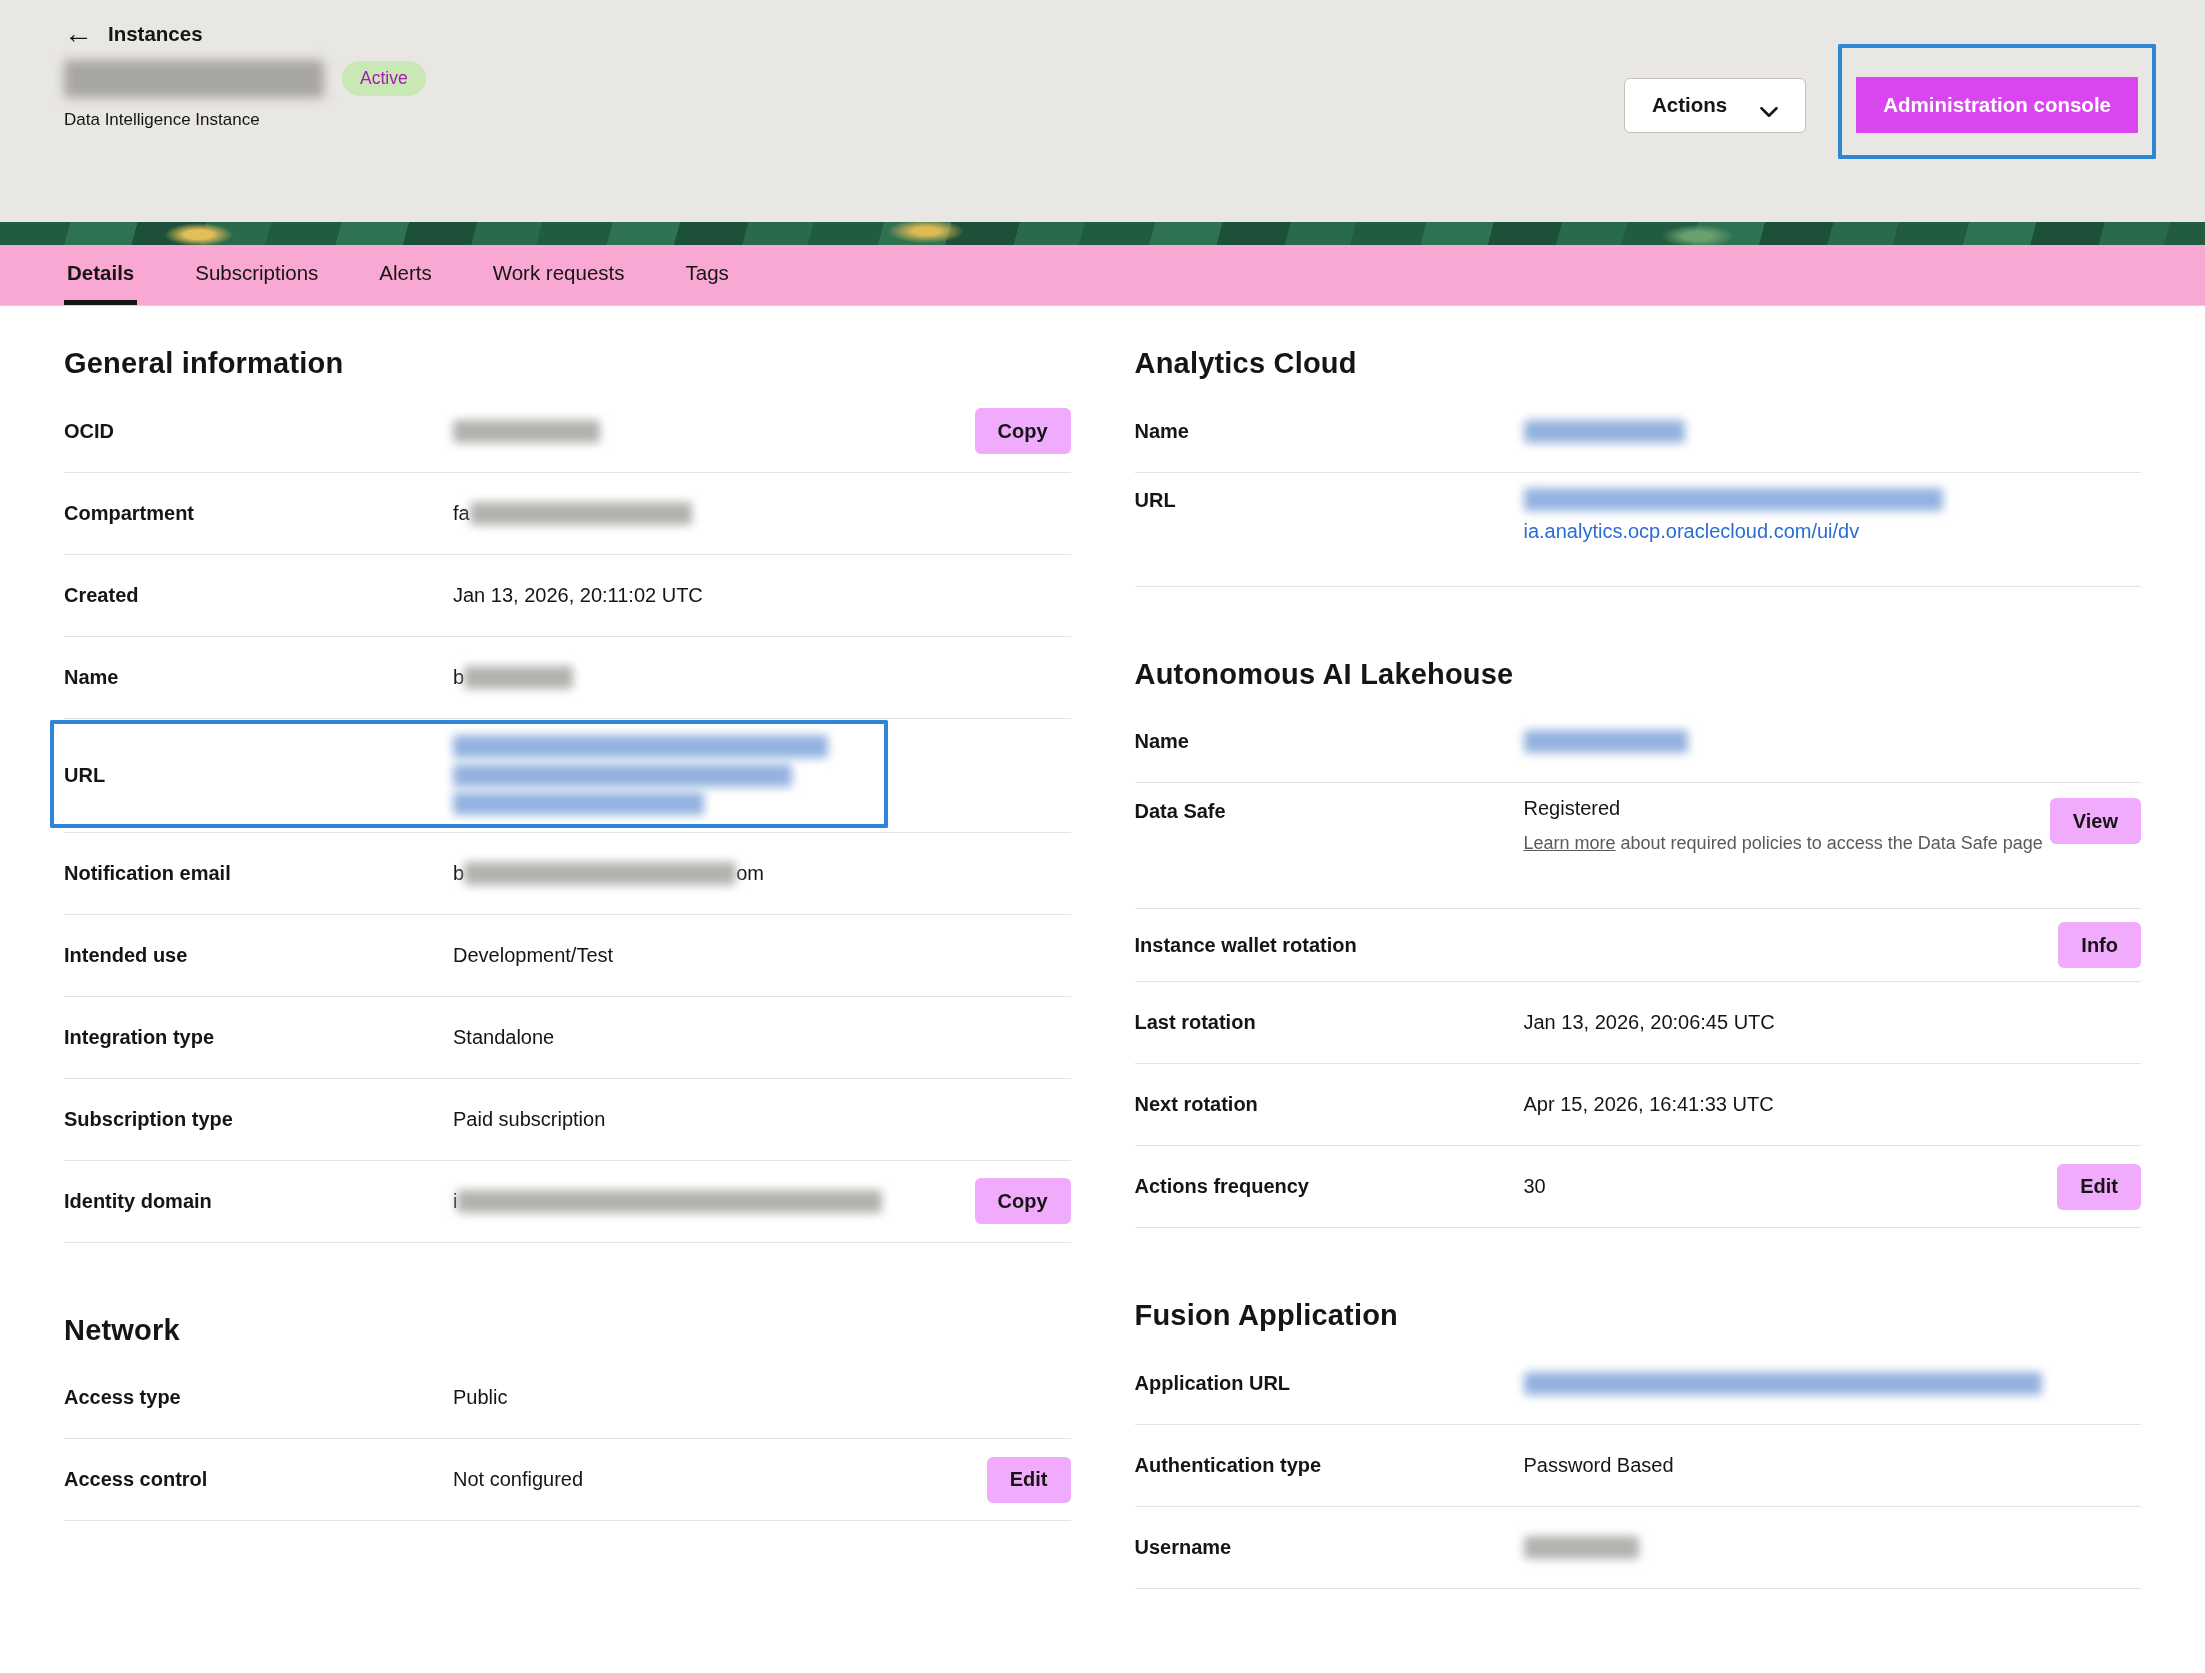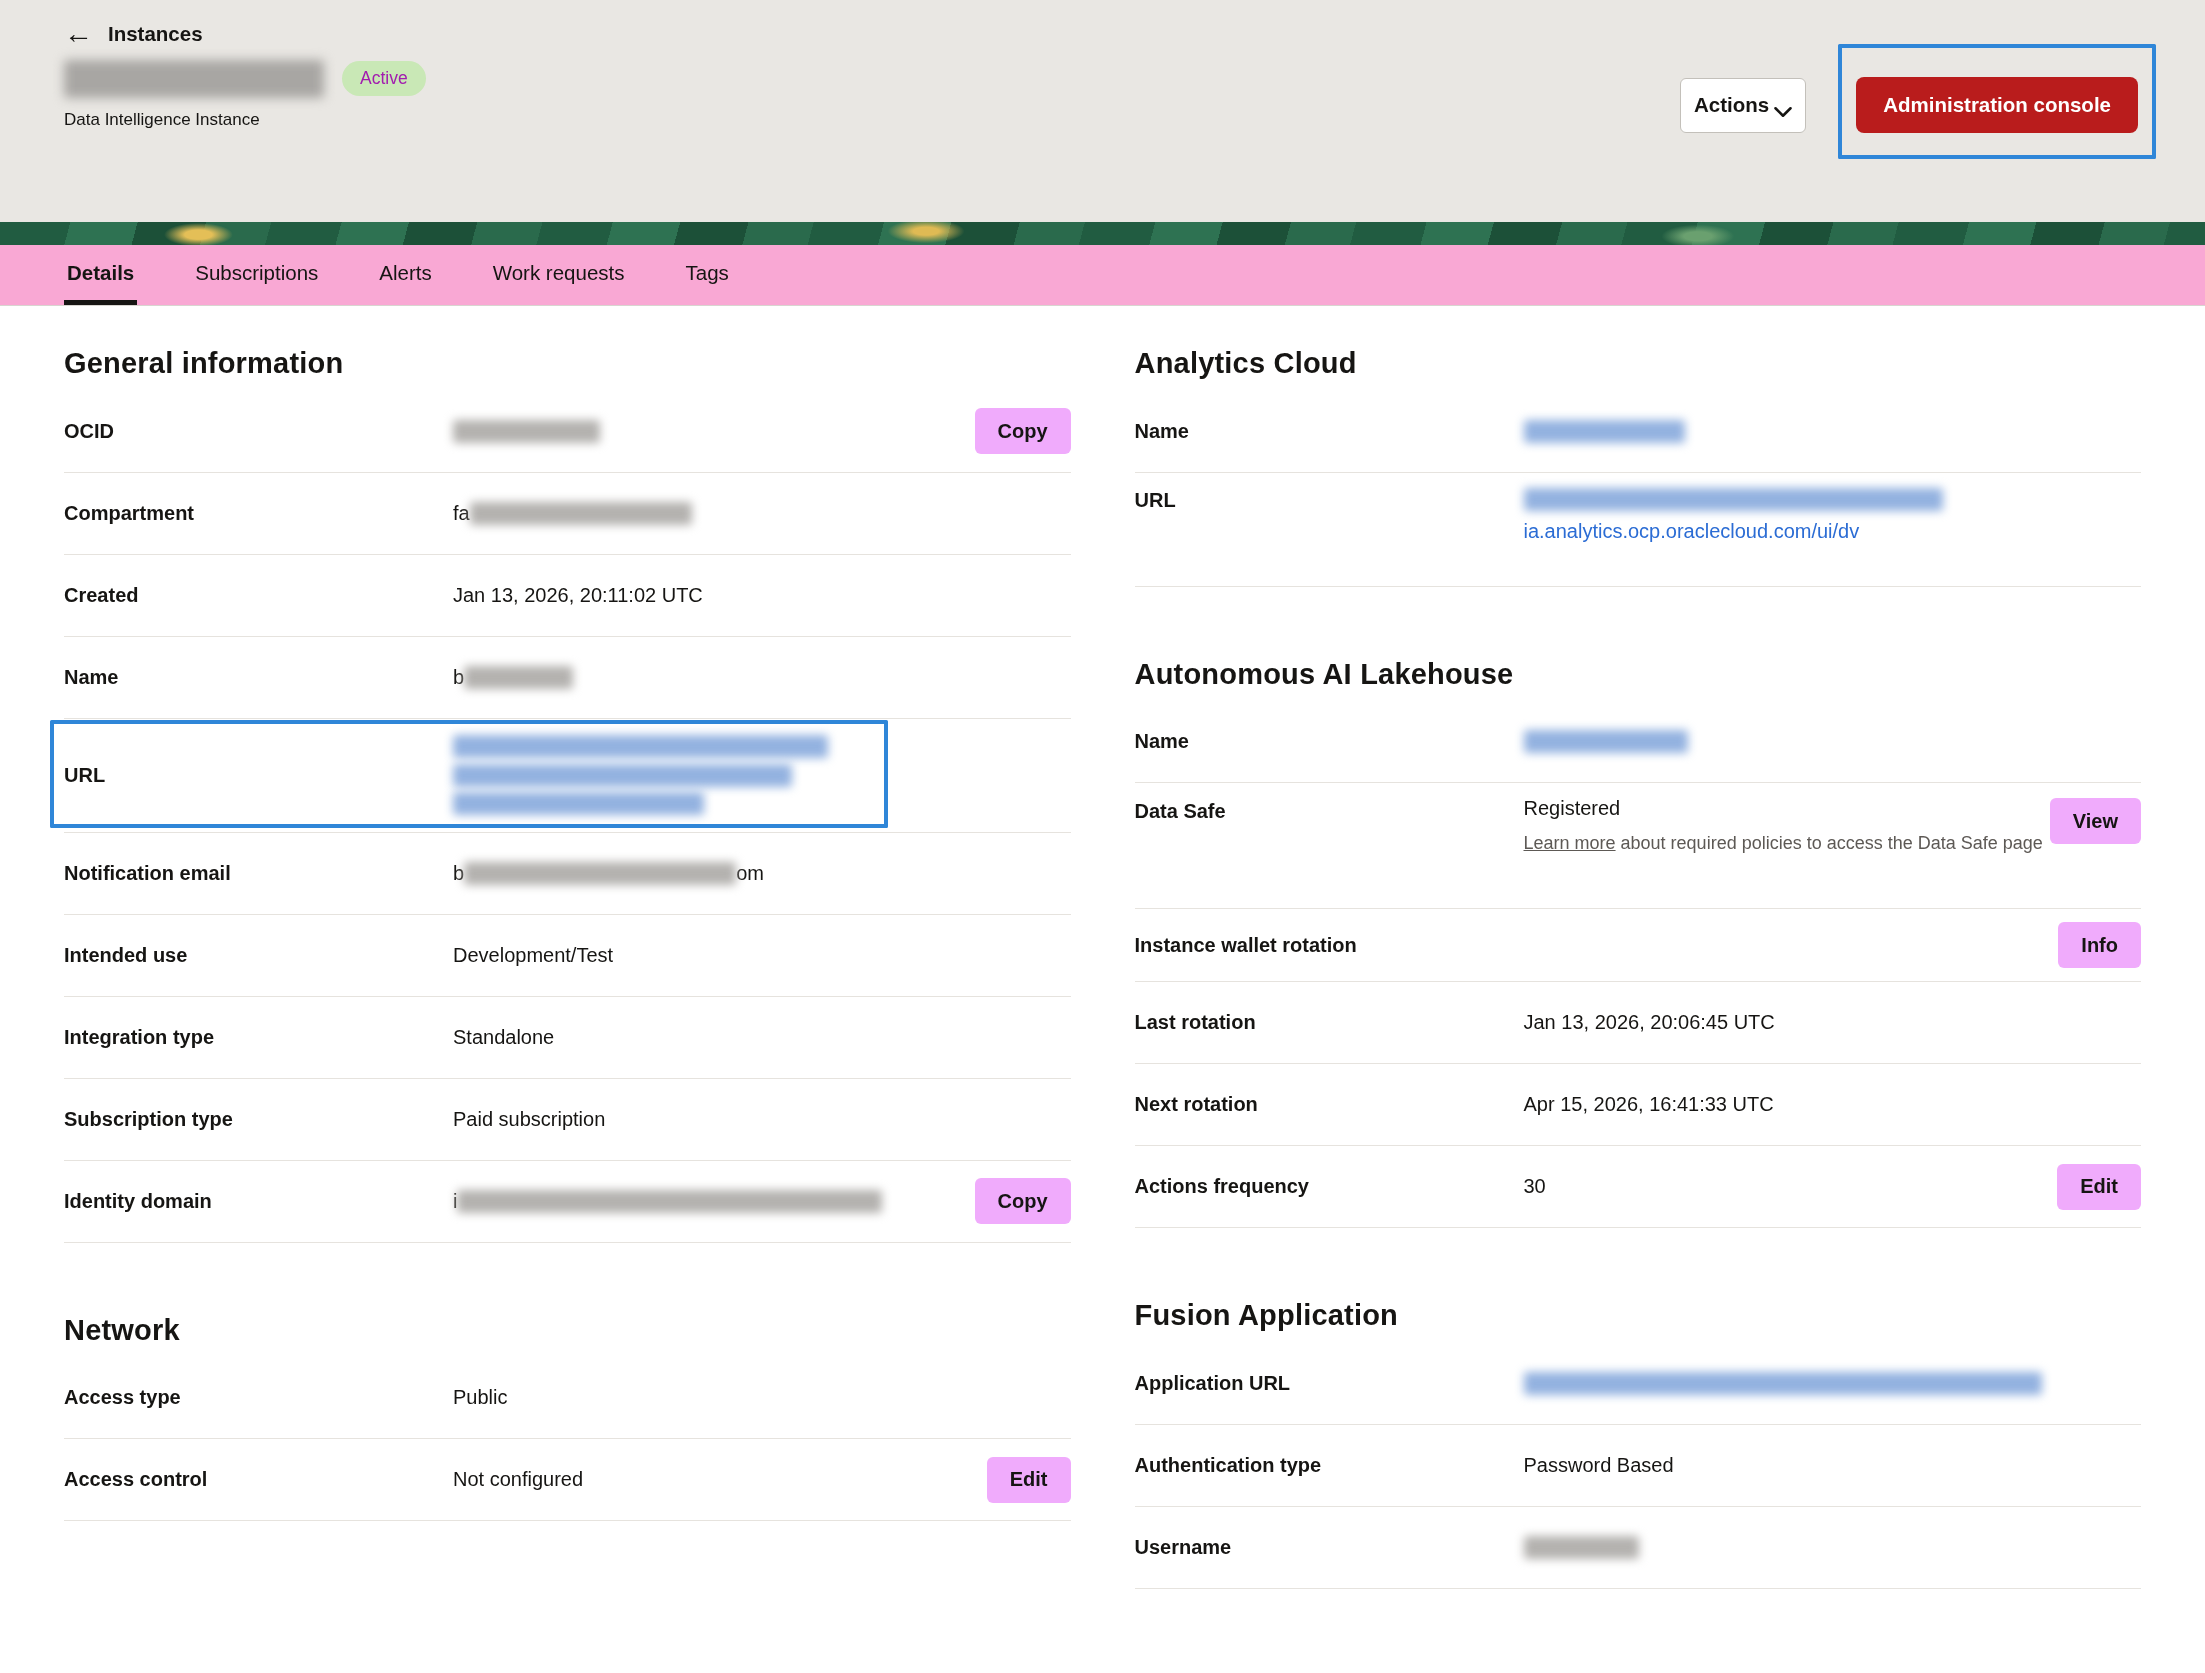--- a/index.html
+++ b/index.html
@@ -20,28 +20,28 @@
   .back-label { font-size:20.5px; font-weight:600; cursor:pointer; }
   .title-row { display:flex; align-items:center; gap:18px; margin-top:10.6px; }
   .name-redact { width:260px; height:38px; background:#a8a6a3; filter:blur(5.3px); border-radius:3px; }
   .badge {
     background:#c9e8b6; color:#a21caf; font-size:17.5px; line-height:1;
     padding:8.4px 18px; border-radius:24px; white-space:nowrap;
   }
   .subtitle { font-size:17px; margin-top:12px; }
   .header-actions { position:absolute; right:67px; top:77px; display:flex; align-items:center; gap:50px; }
   .btn-actions {
-    display:inline-flex; align-items:center; gap:5px;
+    display:inline-flex; align-items:center; gap:33px;
     background:#ffffff; border:1.5px solid #c3c0ba; border-radius:6px;
-    height:55px; padding:0 13px; font-size:20.5px; font-weight:700; color:#161513;
+    height:55px; padding:0 27px; font-size:20.5px; font-weight:700; color:#161513;
   }
   .chevron { display:inline-block; width:18px; height:12px; }
   .admin-wrap { position:relative; display:inline-block; }
   .btn-dark {
-    background:#b91c1c; color:#ffffff; border:none; border-radius:8px;
+    background:#d946ef; color:#ffffff; border:none; border-radius:1px;
     height:56px; padding:0 27px; font-size:20.5px; font-weight:700; white-space:nowrap;
   }
   .annotation-box { position:absolute; border:4.6px solid #2f86d8; pointer-events:none; border-radius:1.5px; }
   .admin-annotation { top:-33px; bottom:-26px; left:-18px; right:-18px; }
 
   
   .banner {
     height:23px;
     background-color:#235e43;
     background:

